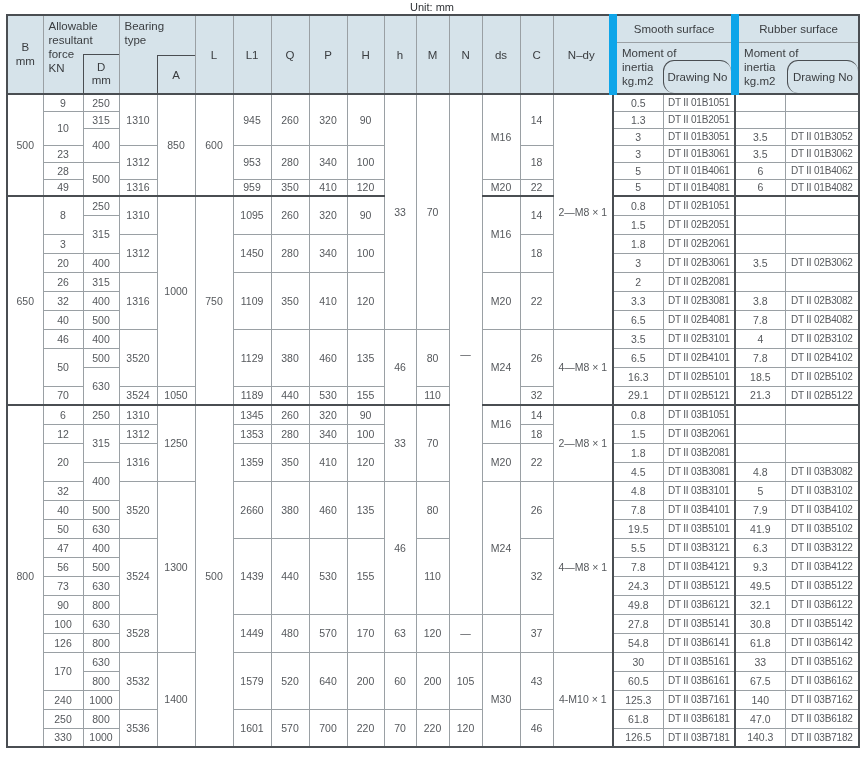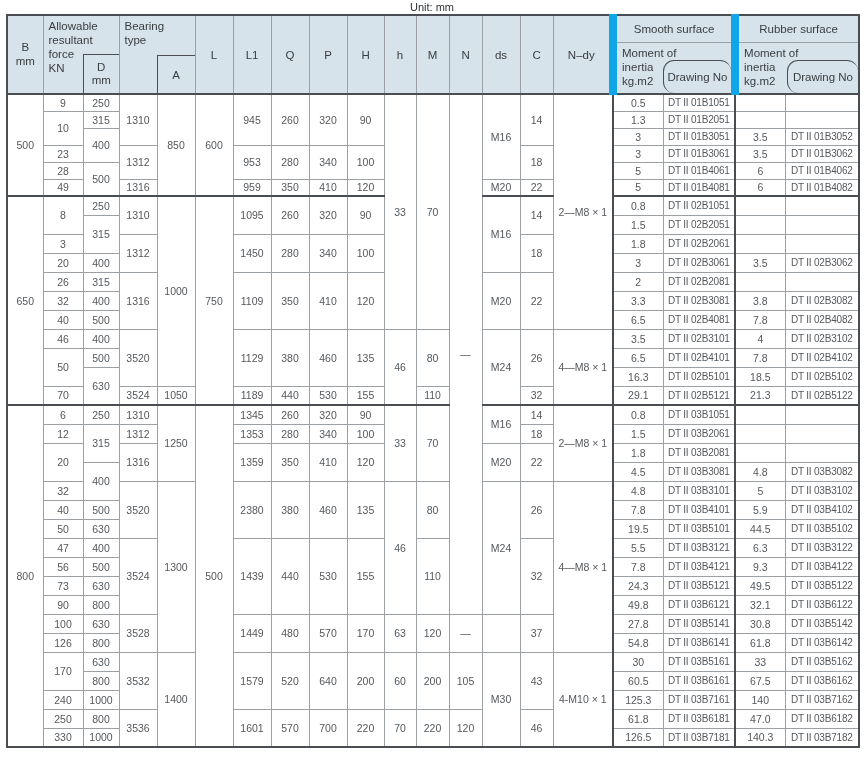--- a/index.html
+++ b/index.html
@@ -367,48 +367,48 @@
           <td rowspan="2" data-col="d">400</td>
           <td data-col="s_inertia">4.5</td>
           <td data-col="s_drawing">DT II 03B3081</td>
           <td data-col="r_inertia">4.8</td>
           <td data-col="r_drawing">DT II 03B3082</td>
         </tr>
         <tr>
           <td data-col="kn">32</td>
           <td rowspan="3" data-col="bearing">3520</td>
           <td rowspan="9" data-col="a">1300</td>
-          <td rowspan="3" data-col="l1">2380</td>
+          <td rowspan="3" data-col="l1">2660</td>
           <td rowspan="3" data-col="q">380</td>
           <td rowspan="3" data-col="p">460</td>
           <td rowspan="3" data-col="h_upper">135</td>
           <td rowspan="7" data-col="h_lower">46</td>
           <td rowspan="3" data-col="m">80</td>
           <td rowspan="7" data-col="ds">M24</td>
           <td rowspan="3" data-col="c">26</td>
           <td rowspan="9" data-col="n_dy">4—M8 × 1</td>
           <td data-col="s_inertia">4.8</td>
           <td data-col="s_drawing">DT II 03B3101</td>
           <td data-col="r_inertia">5</td>
           <td data-col="r_drawing">DT II 03B3102</td>
         </tr>
         <tr>
           <td data-col="kn">40</td>
           <td data-col="d">500</td>
           <td data-col="s_inertia">7.8</td>
           <td data-col="s_drawing">DT II 03B4101</td>
-          <td data-col="r_inertia">5.9</td>
+          <td data-col="r_inertia">7.9</td>
           <td data-col="r_drawing">DT II 03B4102</td>
         </tr>
         <tr>
           <td data-col="kn">50</td>
           <td data-col="d">630</td>
           <td data-col="s_inertia">19.5</td>
           <td data-col="s_drawing">DT II 03B5101</td>
-          <td data-col="r_inertia">44.5</td>
+          <td data-col="r_inertia">41.9</td>
           <td data-col="r_drawing">DT II 03B5102</td>
         </tr>
         <tr>
           <td data-col="kn">47</td>
           <td data-col="d">400</td>
           <td rowspan="4" data-col="bearing">3524</td>
           <td rowspan="4" data-col="l1">1439</td>
           <td rowspan="4" data-col="q">440</td>
           <td rowspan="4" data-col="p">530</td>
           <td rowspan="4" data-col="h_upper">155</td>

